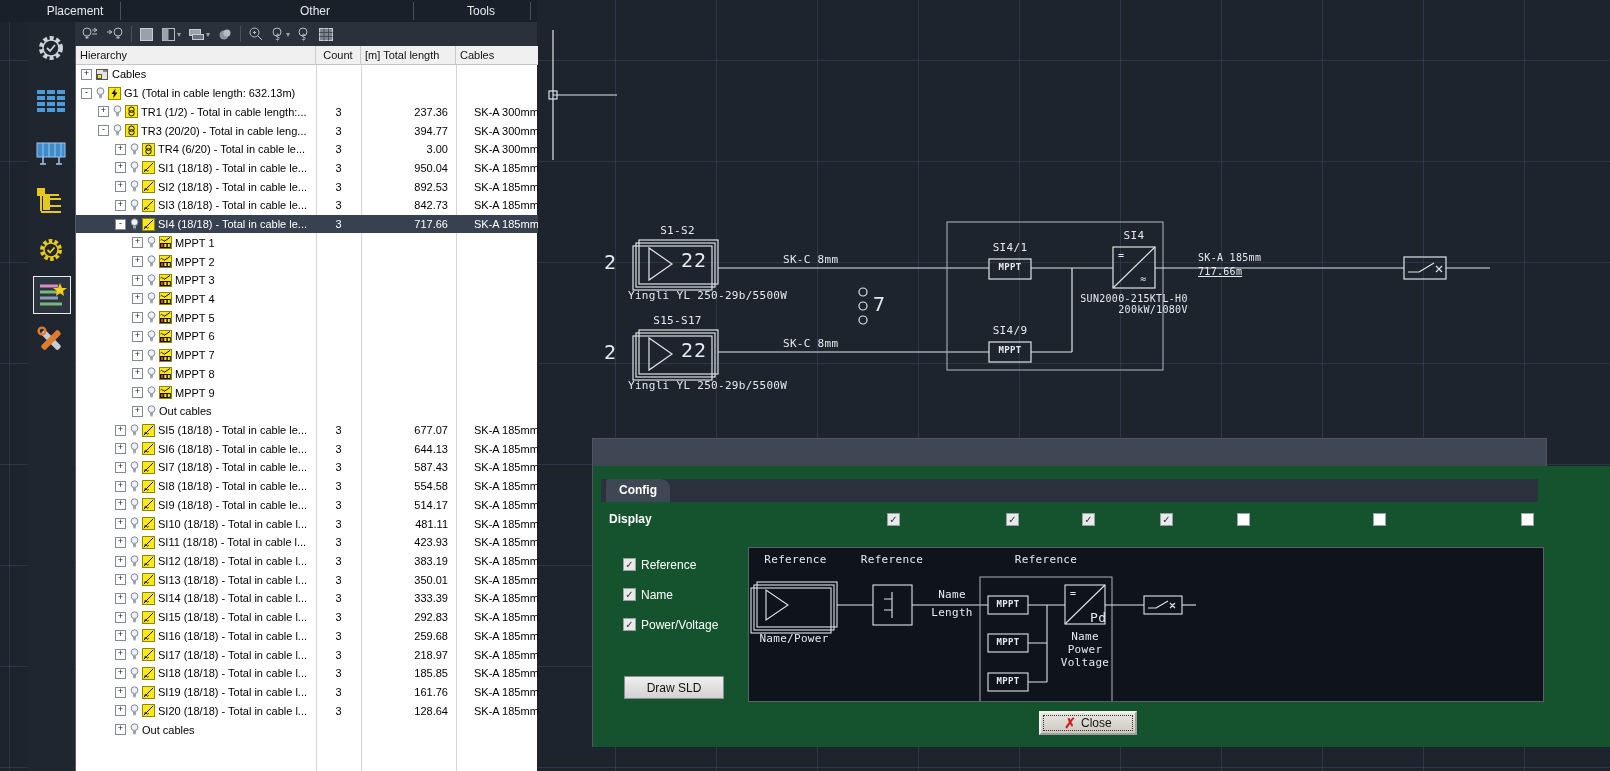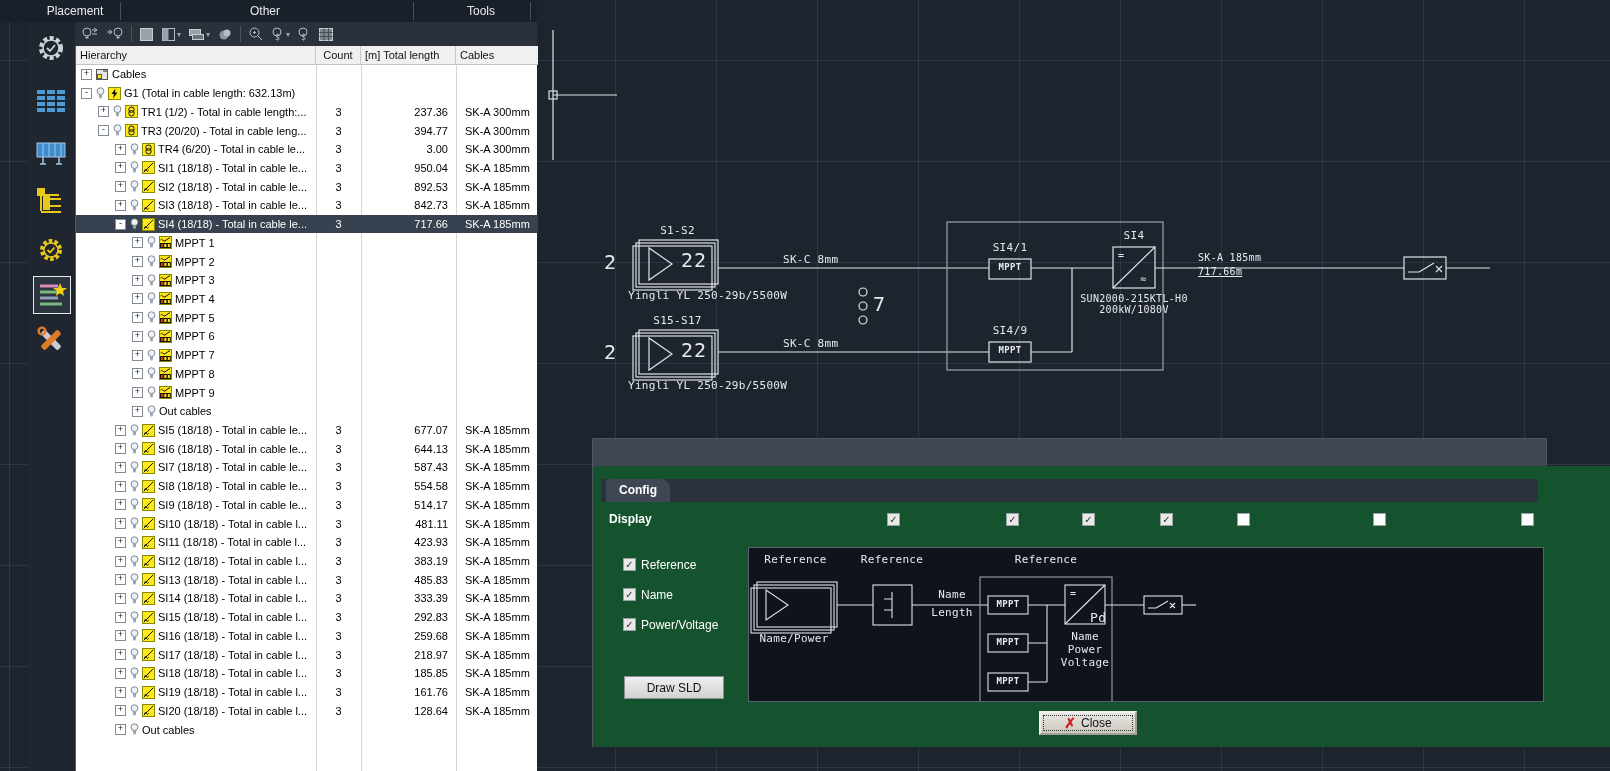--- a/index.html
+++ b/index.html
@@ -38,21 +38,21 @@
             border-bottom:1px solid #c4c4c4;box-sizing:border-box;}
   .hcell{position:absolute;top:0;height:19px;line-height:18px;border-right:1px solid #c9c9c9;
          box-sizing:border-box;padding-left:4px;color:#111;}
   #treerows{position:absolute;left:0;top:19px;width:462px;height:706px;overflow:hidden;}
   .colline{position:absolute;top:0;width:1px;height:706px;background:#d4d4d4;}
   .trow{position:relative;height:18.72px;display:flex;align-items:center;width:462px;box-sizing:border-box;}
   .trow.sel{background:#38414f;color:#fff;}
   .c-h{width:240px;display:flex;align-items:center;overflow:hidden;white-space:nowrap;box-sizing:border-box;flex:none;}
   .c-count{width:45px;text-align:center;flex:none;}
   .c-len{width:95px;text-align:right;padding-right:8px;box-sizing:border-box;flex:none;}
-  .c-cab{width:80px;padding-left:9px;box-sizing:border-box;flex:none;white-space:nowrap;}
+  .c-cab{width:80px;padding-left:18px;box-sizing:border-box;flex:none;white-space:nowrap;}
   .exp{display:inline-block;width:9px;height:9px;line-height:7px;text-align:center;background:#fff;
        border:1px solid #848a93;color:#222;font-size:9px;margin-right:4px;flex:none;box-sizing:content-box;}
   .bulb,.ticon{display:inline-flex;margin-right:3px;flex:none;}
   .lbl{overflow:hidden;text-overflow:ellipsis;}
   
   #dialog{position:absolute;left:592px;top:438px;width:955px;height:309px;z-index:10;
           border:1px solid #52565c;box-sizing:border-box;background:#3f4754;}
   #dlg-title{position:absolute;left:0;top:0;width:100%;height:27px;background:#fff;}
   #dlg-title .ttl{position:absolute;left:30px;top:6px;font-size:12px;color:#1a1a1a;}
   #dlg-ico{position:absolute;left:9px;top:6px;width:15px;height:15px;border-radius:2px;
@@ -138,27 +138,27 @@
   <div class="cad" style="left:783px;top:337px;">SK-C 8mm</div>
   <div class="cad big" style="left:873px;top:292px;">7</div>
   <div class="cad ctr" style="left:989px;top:241px;width:42px;">SI4/1</div>
   <div class="cad ctr" style="left:989px;top:262px;width:42px;font-size:9px;font-weight:bold;">MPPT</div>
   <div class="cad ctr" style="left:989px;top:324px;width:42px;">SI4/9</div>
   <div class="cad ctr" style="left:989px;top:345px;width:42px;font-size:9px;font-weight:bold;">MPPT</div>
   <div class="cad ctr" style="left:1113px;top:229px;width:42px;">SI4</div>
   <div class="cad" style="left:1118px;top:250px;font-size:10px;">=</div>
   <div class="cad" style="left:1140px;top:273px;font-size:10px;">≈</div>
   <div class="cad sm ctr" style="left:1074px;top:293px;width:120px;">SUN2000-215KTL-H0</div>
-  <div class="cad sm ctr" style="left:1074px;top:304px;width:120px;">200kW/1080V</div>
+  <div class="cad sm ctr" style="left:1074px;top:304px;width:120px;padding-left:19px;">200kW/1080V</div>
   <div class="cad sm" style="left:1198px;top:252px;">SK-A 185mm</div>
   <div class="cad sm" style="left:1198px;top:266px;text-decoration:underline;">717.66m</div>
 
   <div id="menubar">
     <div class="menu-tab" style="left:30px;width:90px;">Placement</div>
-    <div class="menu-tab" style="left:200px;width:130px;">Other</div>
+    <div class="menu-tab" style="left:200px;width:130px;text-align:right;">Other</div>
     <div class="menu-tab" style="left:415px;width:60px;margin-left:36px;">Tools</div>
     <div class="menu-sep" style="left:120px;"></div>
     <div class="menu-sep" style="left:413px;"></div>
     <div class="menu-sep" style="left:530px;"></div>
   </div>
 
   <div id="toolbar">
     <span class="tb-ico">
         <svg width="18" height="16">
           <circle cx="6" cy="6" r="4" fill="none" stroke="#b6bcc6"></circle>
@@ -959,21 +959,21 @@
             <span class="ticon">
               <svg width="13" height="13" viewBox="0 0 13 13">
                 <rect x="0.5" y="0.5" width="12" height="12" fill="#ffe81a" stroke="#8a8a00"></rect>
                 <path d="M1.8 11.2 L11.2 1.8" stroke="#111" fill="none"></path>
                 <path d="M2.2 9.4 q1.1 -1.6 2.2 0 q1.1 1.6 2.2 0" stroke="#111" fill="none"></path>
               </svg>
             </span>
             <span class="lbl">SI13 (18/18) - Total in cable l...</span>
           </div>
           <div class="c-count">3</div>
-          <div class="c-len">485.83</div>
+          <div class="c-len">350.01</div>
           <div class="c-cab">SK-A 185mm</div>
         </div>
         <div class="trow">
           <div class="c-h" style="padding-left:39px">
             <span class="exp">+</span>
             <span class="bulb">
               <svg width="9" height="13" viewBox="0 0 9 13">
                 <circle cx="4.5" cy="4.2" r="3.4" fill="#eef2f6" stroke="#7e8894"></circle>
                 <rect x="3" y="7.8" width="3" height="2.2" fill="#9aa4ae"></rect>
                 <path d="M3.2 10.8 h2.6" stroke="#7e8894"></path>

